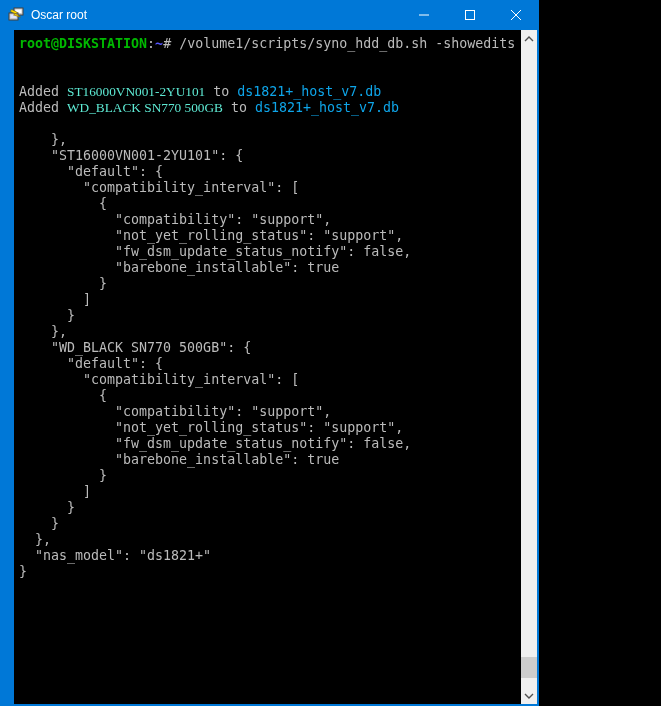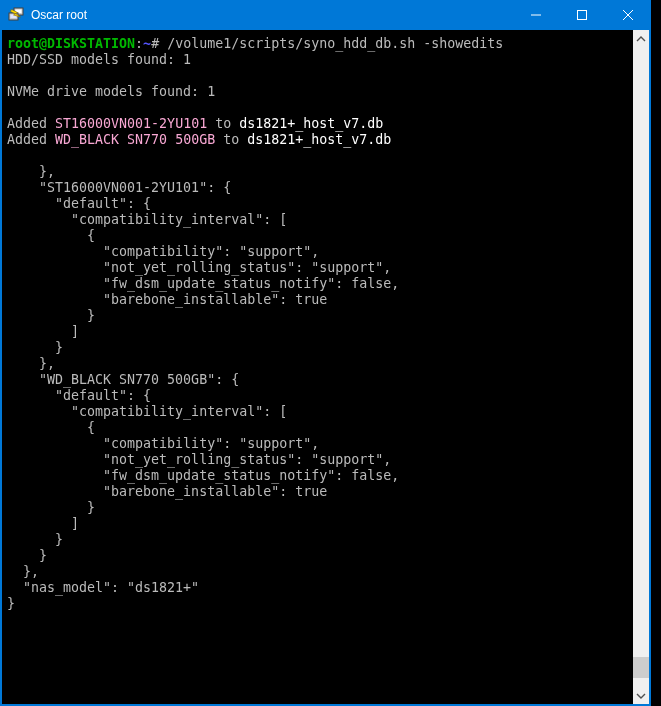--- a/index.html
+++ b/index.html
@@ -1,42 +1,42 @@
 <!DOCTYPE html>
 <html><head>
 <meta charset="utf-8">
 <style>
   * { margin:0; padding:0; box-sizing:border-box; }
   html,body { width:661px; height:706px; background:#000; }
   .window {
-    width:651px; height:706px; background:#0078d7;
+    width:539px; height:706px; background:#0078d7;
     display:flex; flex-direction:column; overflow:hidden;
   }
   .titlebar { height:30px; flex:0 0 30px; display:flex; align-items:center; }
   .title-icon { width:16px; height:16px; margin-left:8px; flex:0 0 16px; }
   .title-text {
     color:#ffffff; font:12px "Liberation Sans", sans-serif;
     margin-left:7px; flex:1; white-space:nowrap; overflow:hidden;
   }
   .controls { display:flex; height:30px; }
   .ctrl { width:46px; height:30px; display:flex; align-items:center; justify-content:center; cursor:default; }
 
-  .body { flex:1; display:flex; padding:0 2px 2px 2px; min-height:0; }
+  .body { flex:1; display:flex; padding:0 2px 2px 2px; min-height:0;margin-left:12px; }
   .terminal {
     flex:1; background:#000000; overflow:hidden;
     padding:6px 0 0 5px;
     font-family:"DejaVu Sans Mono", monospace;
     font-size:13.3px; line-height:16px;
   }
   .term-line { white-space:pre; height:16px; color:#bbbbbb; }
   .seg-p { color:#bbbbbb; }
   .seg-g { color:#00b800; font-weight:bold; }
   .seg-b { color:#5555ff; font-weight:bold; }
-  .seg-y { color:#f9a8d4; }
-  .seg-c { color:#ffffff; }
+  .seg-y { color:#5eead4;font-family:Liberation Serif, serif; }
+  .seg-c { color:#0ea5e9; }
 
   .scrollbar { flex:0 0 16px; width:16px; background:#f0f0f0; position:relative; }
   .sb-btn {
     position:absolute; left:0; width:16px; height:17px;
     display:flex; align-items:center; justify-content:center;
   }
   .sb-up { top:0; }
   .sb-down { bottom:0; }
   .sb-thumb { position:absolute; left:0; width:16px; height:21px; top:627px; background:#cdcdcd; }
 </style>
@@ -72,23 +72,21 @@
           <line x1="0" y1="0" x2="10" y2="10" stroke="#ffffff" stroke-width="1"></line>
           <line x1="10" y1="0" x2="0" y2="10" stroke="#ffffff" stroke-width="1"></line>
         </svg>
       </div>
     </div>
   </div>
 
   <div class="body">
     <div class="terminal">
         <div class="term-line"><span class="seg-g">root@DISKSTATION</span><span class="seg-p">:</span><span class="seg-b">~</span><span class="seg-p"># /volume1/scripts/syno_hdd_db.sh -showedits</span></div>
-        <div class="term-line"><span class="seg-p">HDD/SSD models found: 1</span></div>
         <div class="term-line"></div>
-        <div class="term-line"><span class="seg-p">NVMe drive models found: 1</span></div>
         <div class="term-line"></div>
         <div class="term-line"><span class="seg-p">Added </span><span class="seg-y">ST16000VN001-2YU101</span><span class="seg-p"> to </span><span class="seg-c">ds1821+_host_v7.db</span></div>
         <div class="term-line"><span class="seg-p">Added </span><span class="seg-y">WD_BLACK SN770 500GB</span><span class="seg-p"> to </span><span class="seg-c">ds1821+_host_v7.db</span></div>
         <div class="term-line"></div>
         <div class="term-line"><span class="seg-p">    },</span></div>
         <div class="term-line"><span class="seg-p">    "ST16000VN001-2YU101": {</span></div>
         <div class="term-line"><span class="seg-p">      "default": {</span></div>
         <div class="term-line"><span class="seg-p">        "compatibility_interval": [</span></div>
         <div class="term-line"><span class="seg-p">          {</span></div>
         <div class="term-line"><span class="seg-p">            "compatibility": "support",</span></div>

